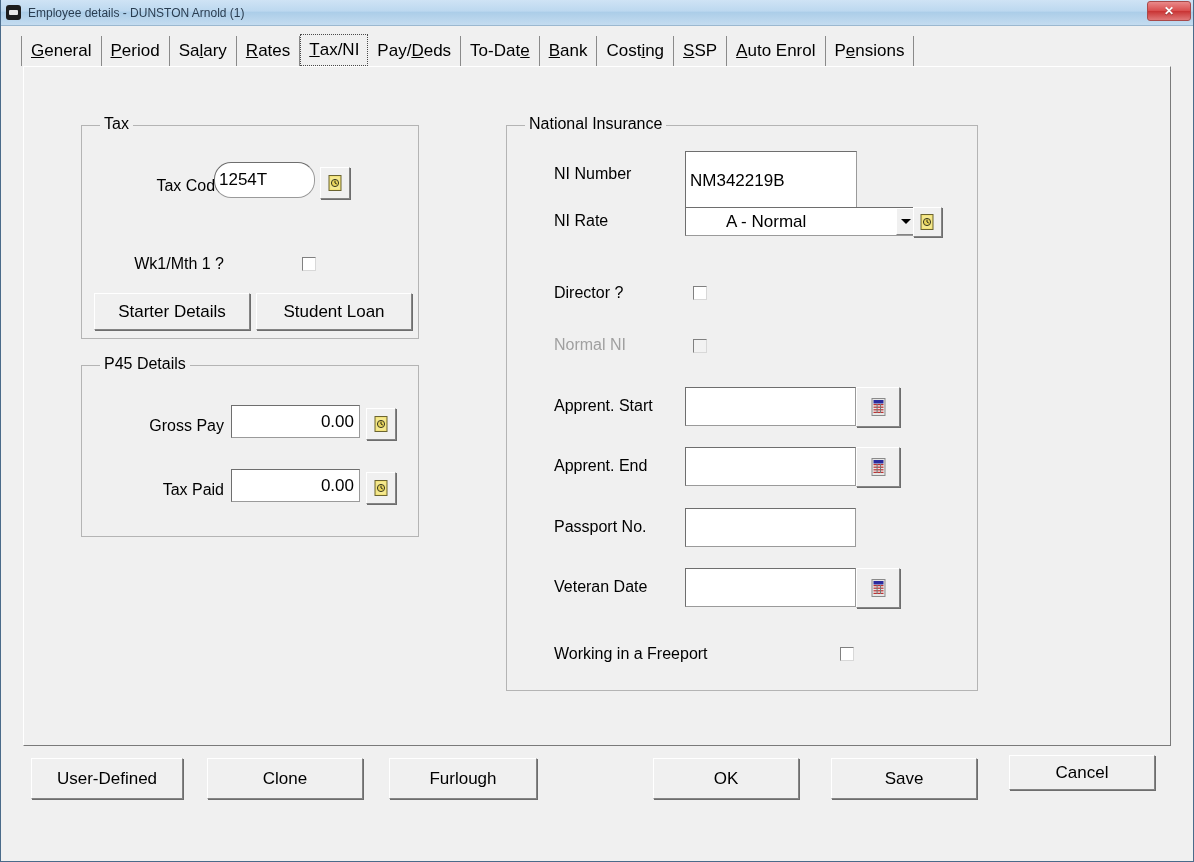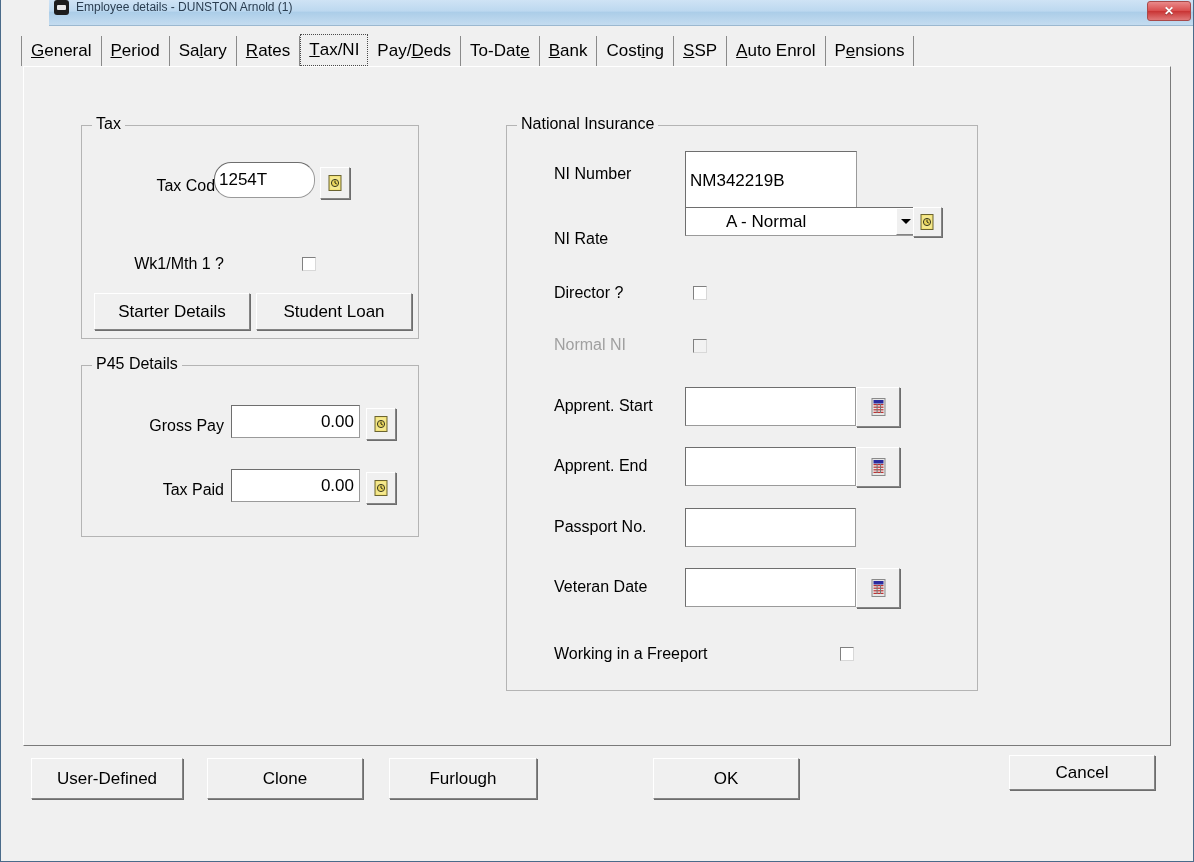--- a/index.html
+++ b/index.html
@@ -16,25 +16,24 @@
     background: #f0f0f0;
     border: 1px solid #4a6b8a;
     border-top: none;
     display: flex; flex-direction: column;
   }
   
   .titlebar {
     height: 26px;
     background: linear-gradient(to bottom, #cfe3f5 0%, #bcd8ef 45%, #abcde8 48%, #c4dcf0 100%);
     border-bottom: 1px solid #9bb8d0;
-    display: flex; align-items: flex-start;
+    display: flex; align-items: center;
     padding: 0 2px 0 5px;
     position: relative;
     flex: 0 0 26px;
-    margin-left: 48px;
   }
   .app-icon {
     width: 15px; height: 15px;
     background: #1d1d1d;
     border-radius: 3px;
     display: inline-flex; align-items: center; justify-content: center;
     margin-right: 7px;
     flex: 0 0 auto;
   }
   .app-icon .glyph {
@@ -106,21 +105,21 @@
     position: relative;
   }
   
   .groupbox {
     position: absolute;
     border: 1px solid #b4b4b4;
     background: transparent;
   }
   .groupbox > .legend {
     position: absolute;
-    top: -11px; left: 10px;
+    top: -11px; left: 18px;
     background: #f0f0f0;
     padding: 0 4px;
     font-size: 16px;
     color: #000;
     white-space: nowrap;
   }
   
   .lbl {
     position: absolute;
     font-size: 16px;
@@ -302,21 +301,21 @@
       </svg>
     </div>
 
     <div class="groupbox" style="left:482px; top:58px; width:472px; height:566px;">
       <span class="legend">National Insurance</span>
     </div>
 
     <span class="lbl" style="left:530px; top:98px;">NI Number</span>
     <input class="txt" style="left: 661px; top: 84px; width: 172px; height: 60px;" value="NM342219B">
 
-    <span class="lbl" style="left:530px; top:163px;">NI Rate</span>
+    <span class="lbl" style="left:530px; top:145px;">NI Rate</span>
     <div class="combo" style="left:661px; top:140px; width:231px; height:29px;padding-left:35px;">
       <span class="value">A - Normal</span>
       <span class="arrow-btn">
         <span class="arrow-down"></span>
       </span>
     </div>
     <div class="iconbtn" style="left:889px; top:140px; height:30px; width:29px;">
       <svg width="15" height="16" viewBox="0 0 15 16">
         <rect x="1" y="0.5" width="12" height="15" fill="#f2e27a" stroke="#6b6430"></rect>
         <rect x="2.5" y="2" width="9" height="12" fill="#f5e98f" stroke="none"></rect>
@@ -382,16 +381,17 @@
     <span class="lbl" style="left:530px; top:578px;">Working in a Freeport</span>
     <div class="checkbox" style="left:816px; top:580px;"></div>
 
   </div>
 
   <div class="bottombar">
     <div class="btn" style="left:30px; top:12px; width:152px; height:41px;">User-Defined</div>
     <div class="btn" style="left:206px; top:12px; width:156px; height:41px;">Clone</div>
     <div class="btn" style="left:388px; top:12px; width:148px; height:41px;">Furlough</div>
     <div class="btn" style="left:652px; top:12px; width:146px; height:41px;">OK</div>
+    <div class="btn" style="left:830px; top:12px; width:146px; height:41px;">Save</div>
     <div class="btn" style="left:1008px; top:9px; width:146px; height:35px;">Cancel</div>
   </div>
 
 </div>
 
 </body></html>

